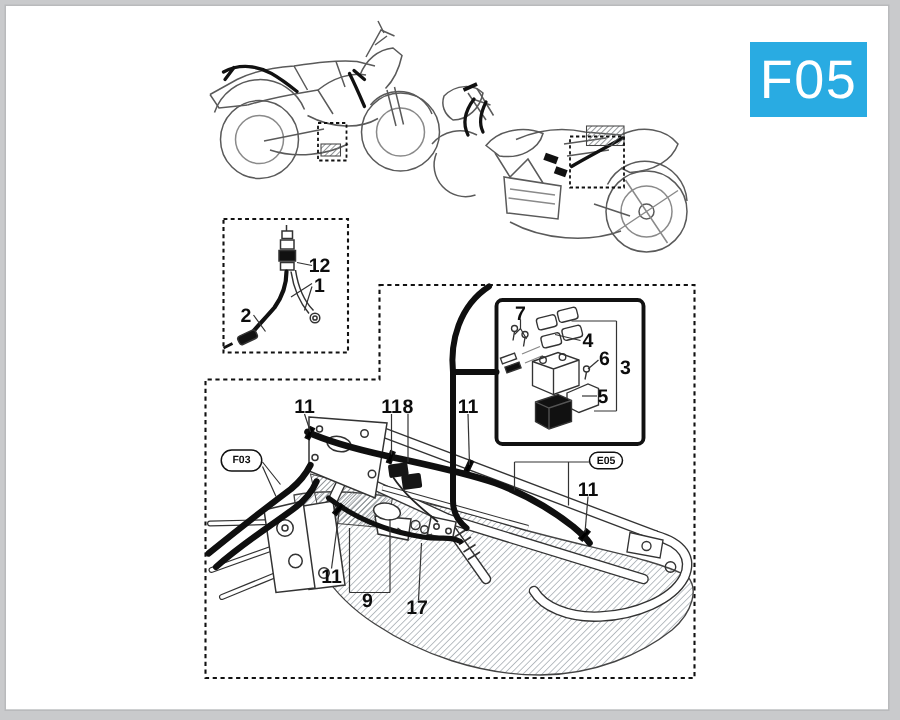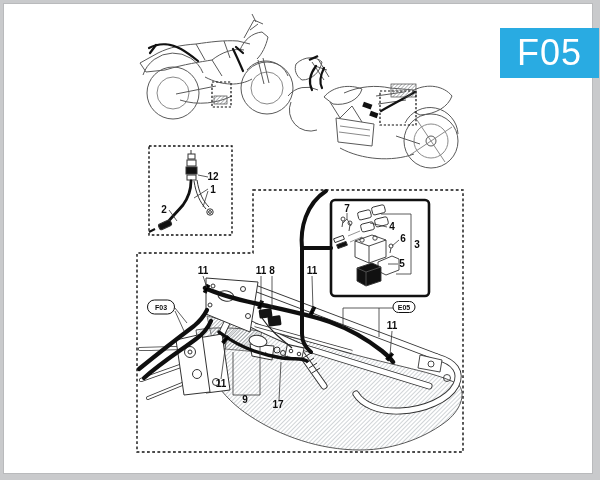--- a/index.html
+++ b/index.html
@@ -6,29 +6,29 @@
   body{
     width:600px;height:480px;position:relative;overflow:hidden;
     background:#c9cacc;
     font-family:"Liberation Sans", sans-serif;
   }
   .sheet{
     position:absolute;left:4px;top:4px;width:588px;height:469px;
     background:#ffffff;outline:1px solid #b9babc;
   }
   .badge{
-    position:absolute;left:500px;top:28px;width:99px;height:50px;
+    position:absolute;left:500px;top:28px;width:78px;height:50px;
     background:#29abe2;color:#ffffff;
     display:flex;align-items:center;justify-content:center;
     font-size:36px;letter-spacing:1px;font-weight:400;
   }
   .art{position:absolute;left:0;top:0;width:600px;height:480px;}
   .co{
     position:absolute;transform:translate(-50%,-50%);
-    font-size:10px;font-weight:bold;color:#0d0d0d;line-height:1;white-space:nowrap;
+    font-size:13px;font-weight:bold;color:#0d0d0d;line-height:1;white-space:nowrap;
   }
   .ref{
     position:absolute;transform:translate(-50%,-50%);
     font-size:7px;font-weight:bold;color:#0d0d0d;line-height:1;
     background:#fff;border:1.4px solid #111;
     display:flex;align-items:center;justify-content:center;
   }
   .ref-f03{width:26px;height:13px;border-radius:8px;}
   .ref-e05{width:21px;height:10px;border-radius:6px;}
 </style>

